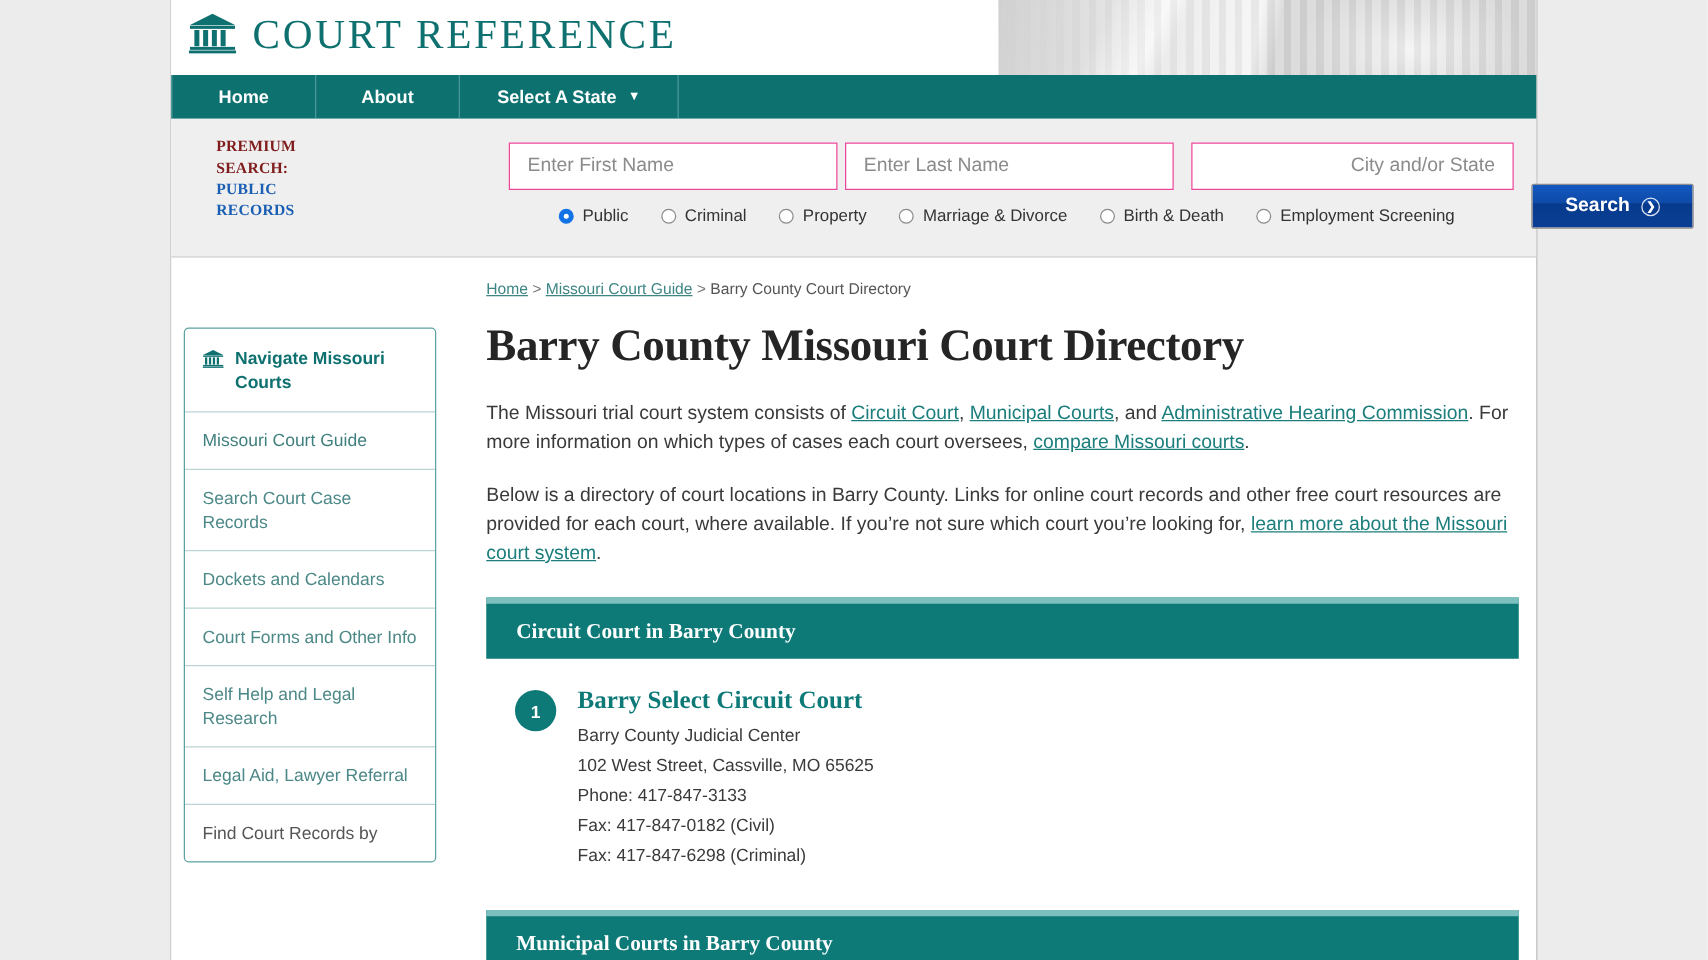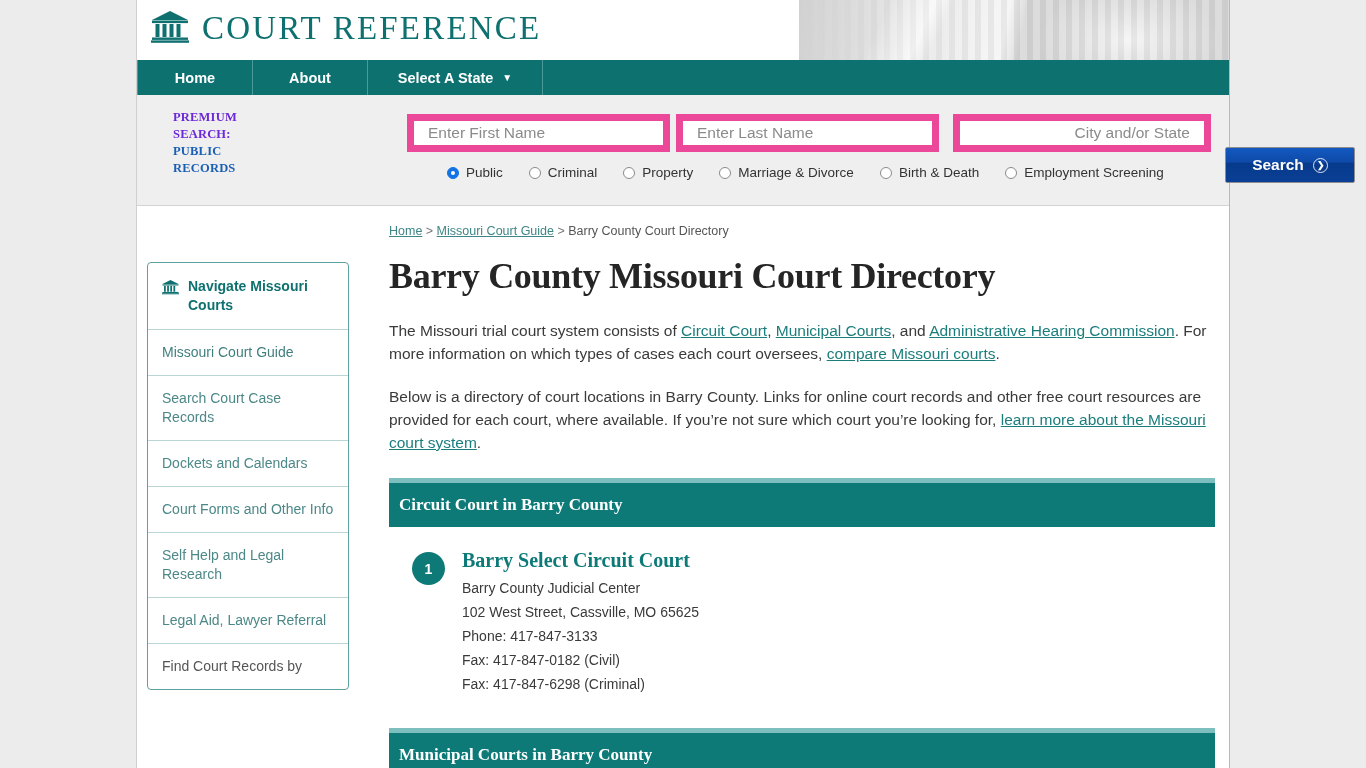--- a/index.html
+++ b/index.html
@@ -106,30 +106,30 @@
   .ps-label {
     position: absolute;
     left: 36px; top: 14px;
     width: 90px;
     font-family: "Liberation Serif", serif;
     font-weight: bold;
     font-size: 12.5px;
     line-height: 17px;
     letter-spacing: .2px;
   }
-  .ps-label .l1 { color: #6d28d9; display: block; }
+  .ps-label .l1 { color: #7f1d1d; display: block; }
   .ps-label .l2 { color: #1a5fb4; display: block; }
   .ps-fields {
     position: absolute;
     left: 270px; top: 19px;
     display: flex; gap: 0;
   }
   .ps-input {
     height: 38px;
-    border: 7px solid #ec4899;
+    border: 1px solid #ec4899;
     background: #fff;
     font-size: 15.5px;
     color: #333;
     padding: 0 14px;
     outline: none;
     font-family: "Liberation Sans", sans-serif;
   }
   .ps-input::placeholder { color: #8b8b8b; }
   .ps-first { width: 263px; margin-right: 6px; }
   .ps-last  { width: 263px; margin-right: 14px; }
@@ -228,21 +228,21 @@
   }
   p.para a { color: #1b7e7c; text-decoration: underline; }
 
   
   .sec-head {
     background: #0d7a78;
     color: #ffffff;
     font-family: "Liberation Serif", serif;
     font-weight: bold;
     font-size: 17px;
-    padding: 12px 12px 12px 10px;
+    padding: 12px 12px 12px 24px;
     margin-top: 24px;
     border-top: 5px solid #7dbfbe;
   }
 
   
   .court {
     display: flex;
     gap: 17px;
     padding: 22px 0 8px 23px;
   }

